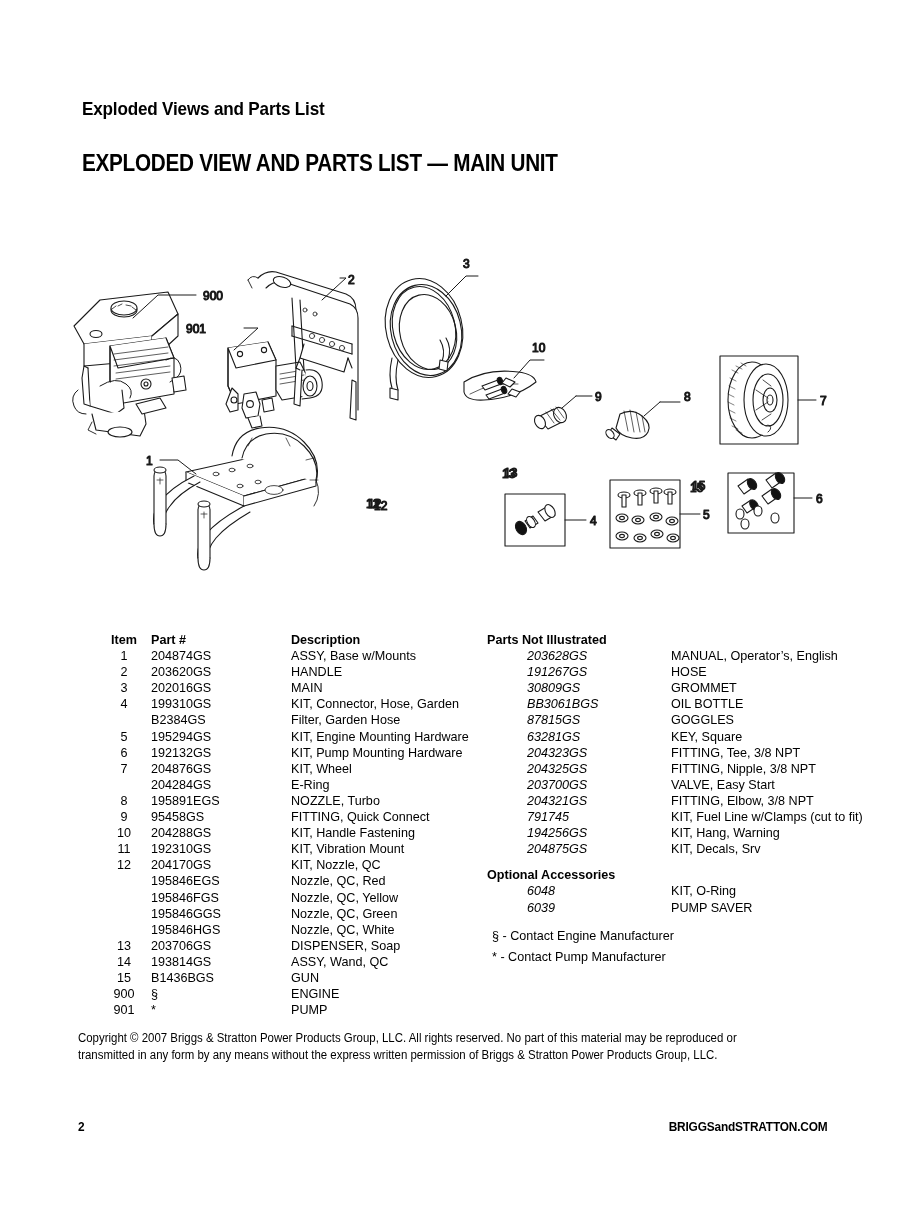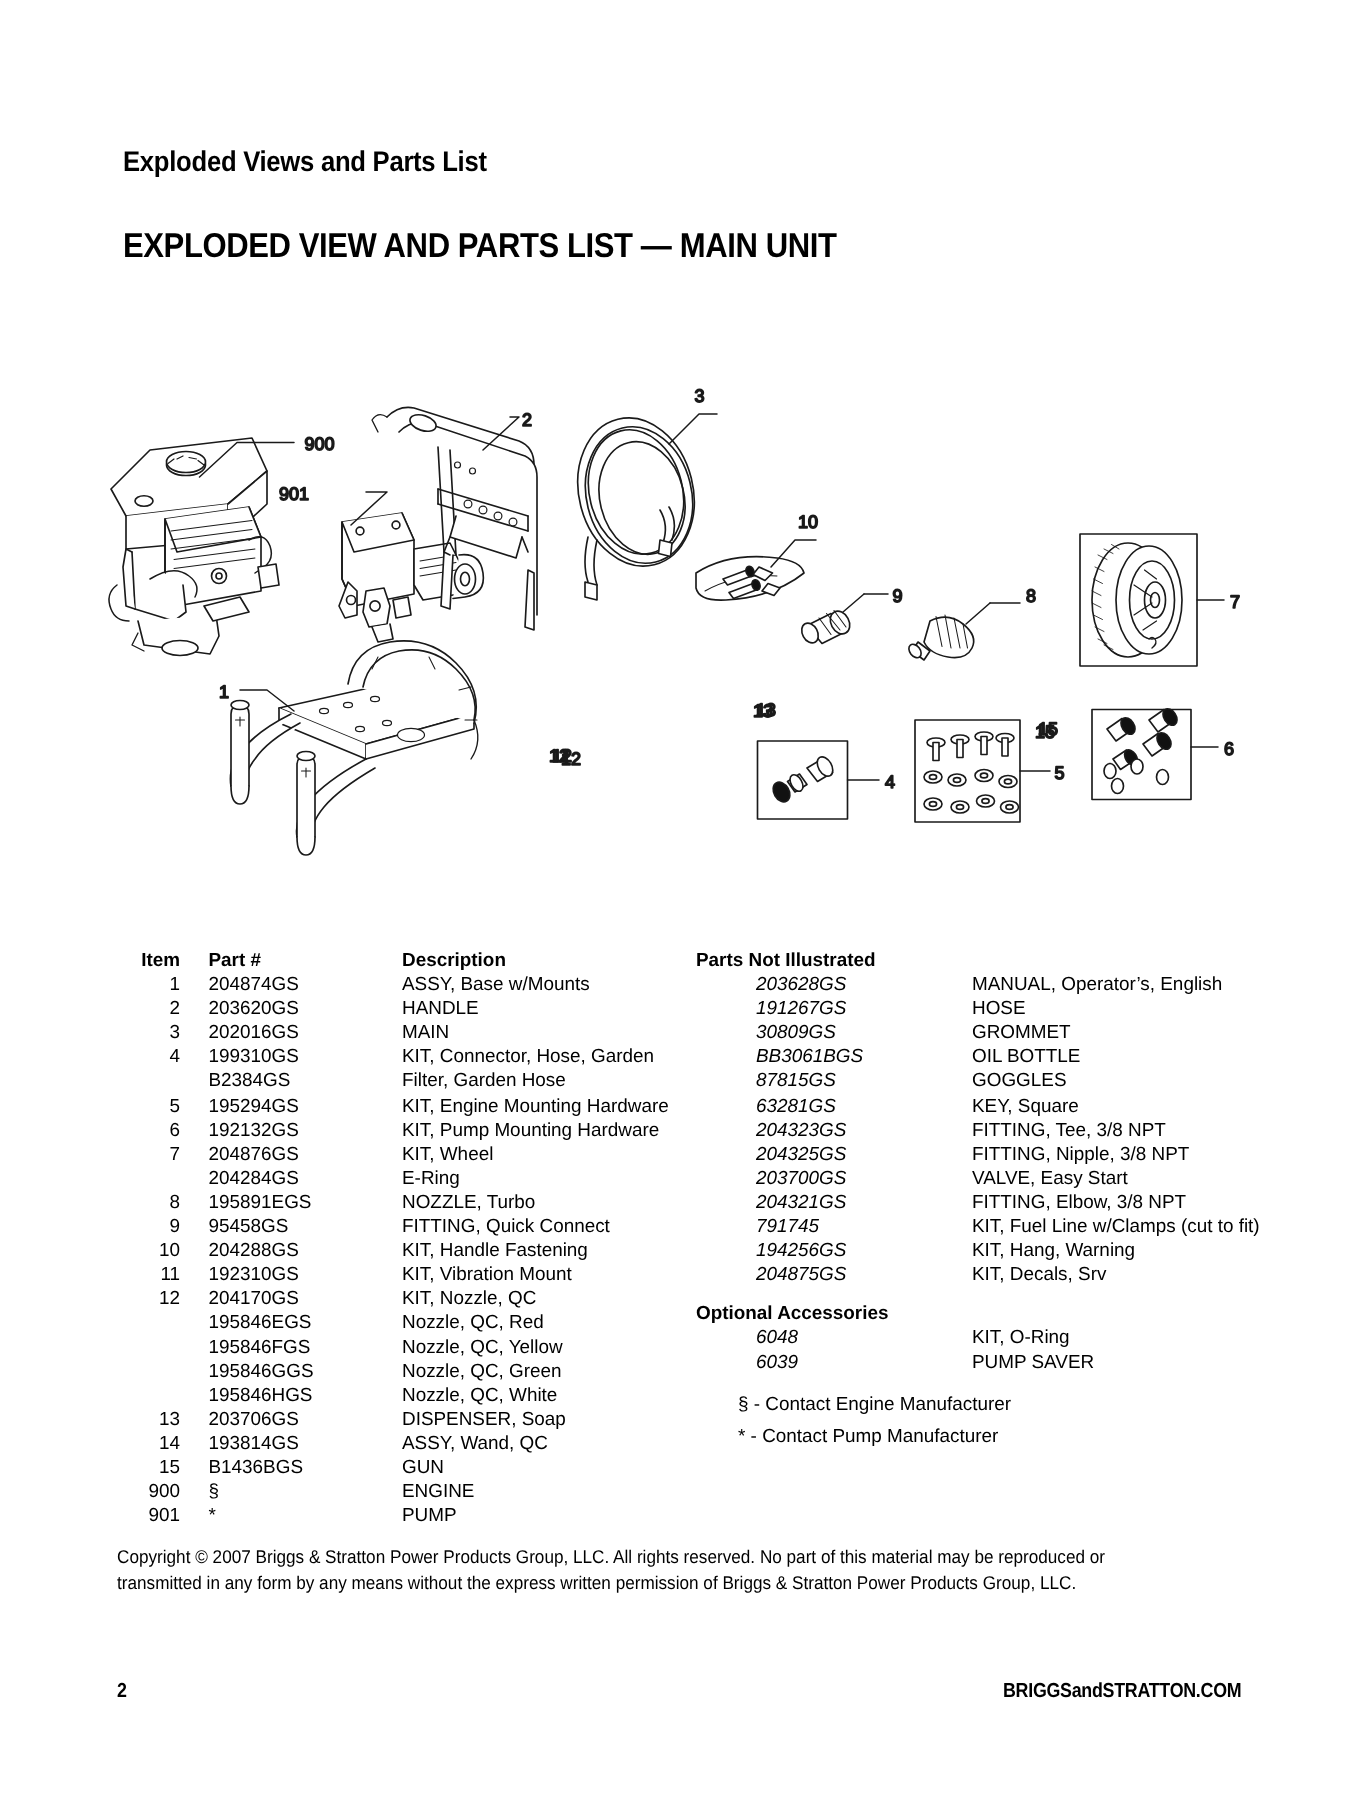--- a/index.html
+++ b/index.html
@@ -24,23 +24,23 @@
     white-space:nowrap;
   }
 
   
   .diagram{position:absolute;left:0;top:218px;width:906px;height:400px;}
   .diagram svg{display:block;}
 
   
   .tbl{position:absolute;font-size:12.6px;line-height:16.1px;white-space:nowrap;}
   .tbl .hdr{font-weight:bold;}
-  .row{position:relative;height:16.1px;}
-  .c-item{position:absolute;left:0;width:38px;text-align:right;}
-  .c-part{position:absolute;left:57px;}
+  .row{position:relative;height:16.1px;margin-left:23px;}
+  .c-item{position:absolute;left:0;width:38px;text-align:center;}
+  .c-part{position:absolute;left:46px;}
   .c-desc{position:absolute;left:148px;padding-left:38px;}
 
   #left-table{left:82px;top:632px;}
   #right-table{left:464px;top:632px;}
   #right-table .c-part{position:absolute;left:40px;font-style:italic;}
   #right-table .c-desc{position:absolute;left:146px;}
   #right-table .sub-hdr{font-weight:bold;}
 
   .grp-gap{height:10px;}
 

